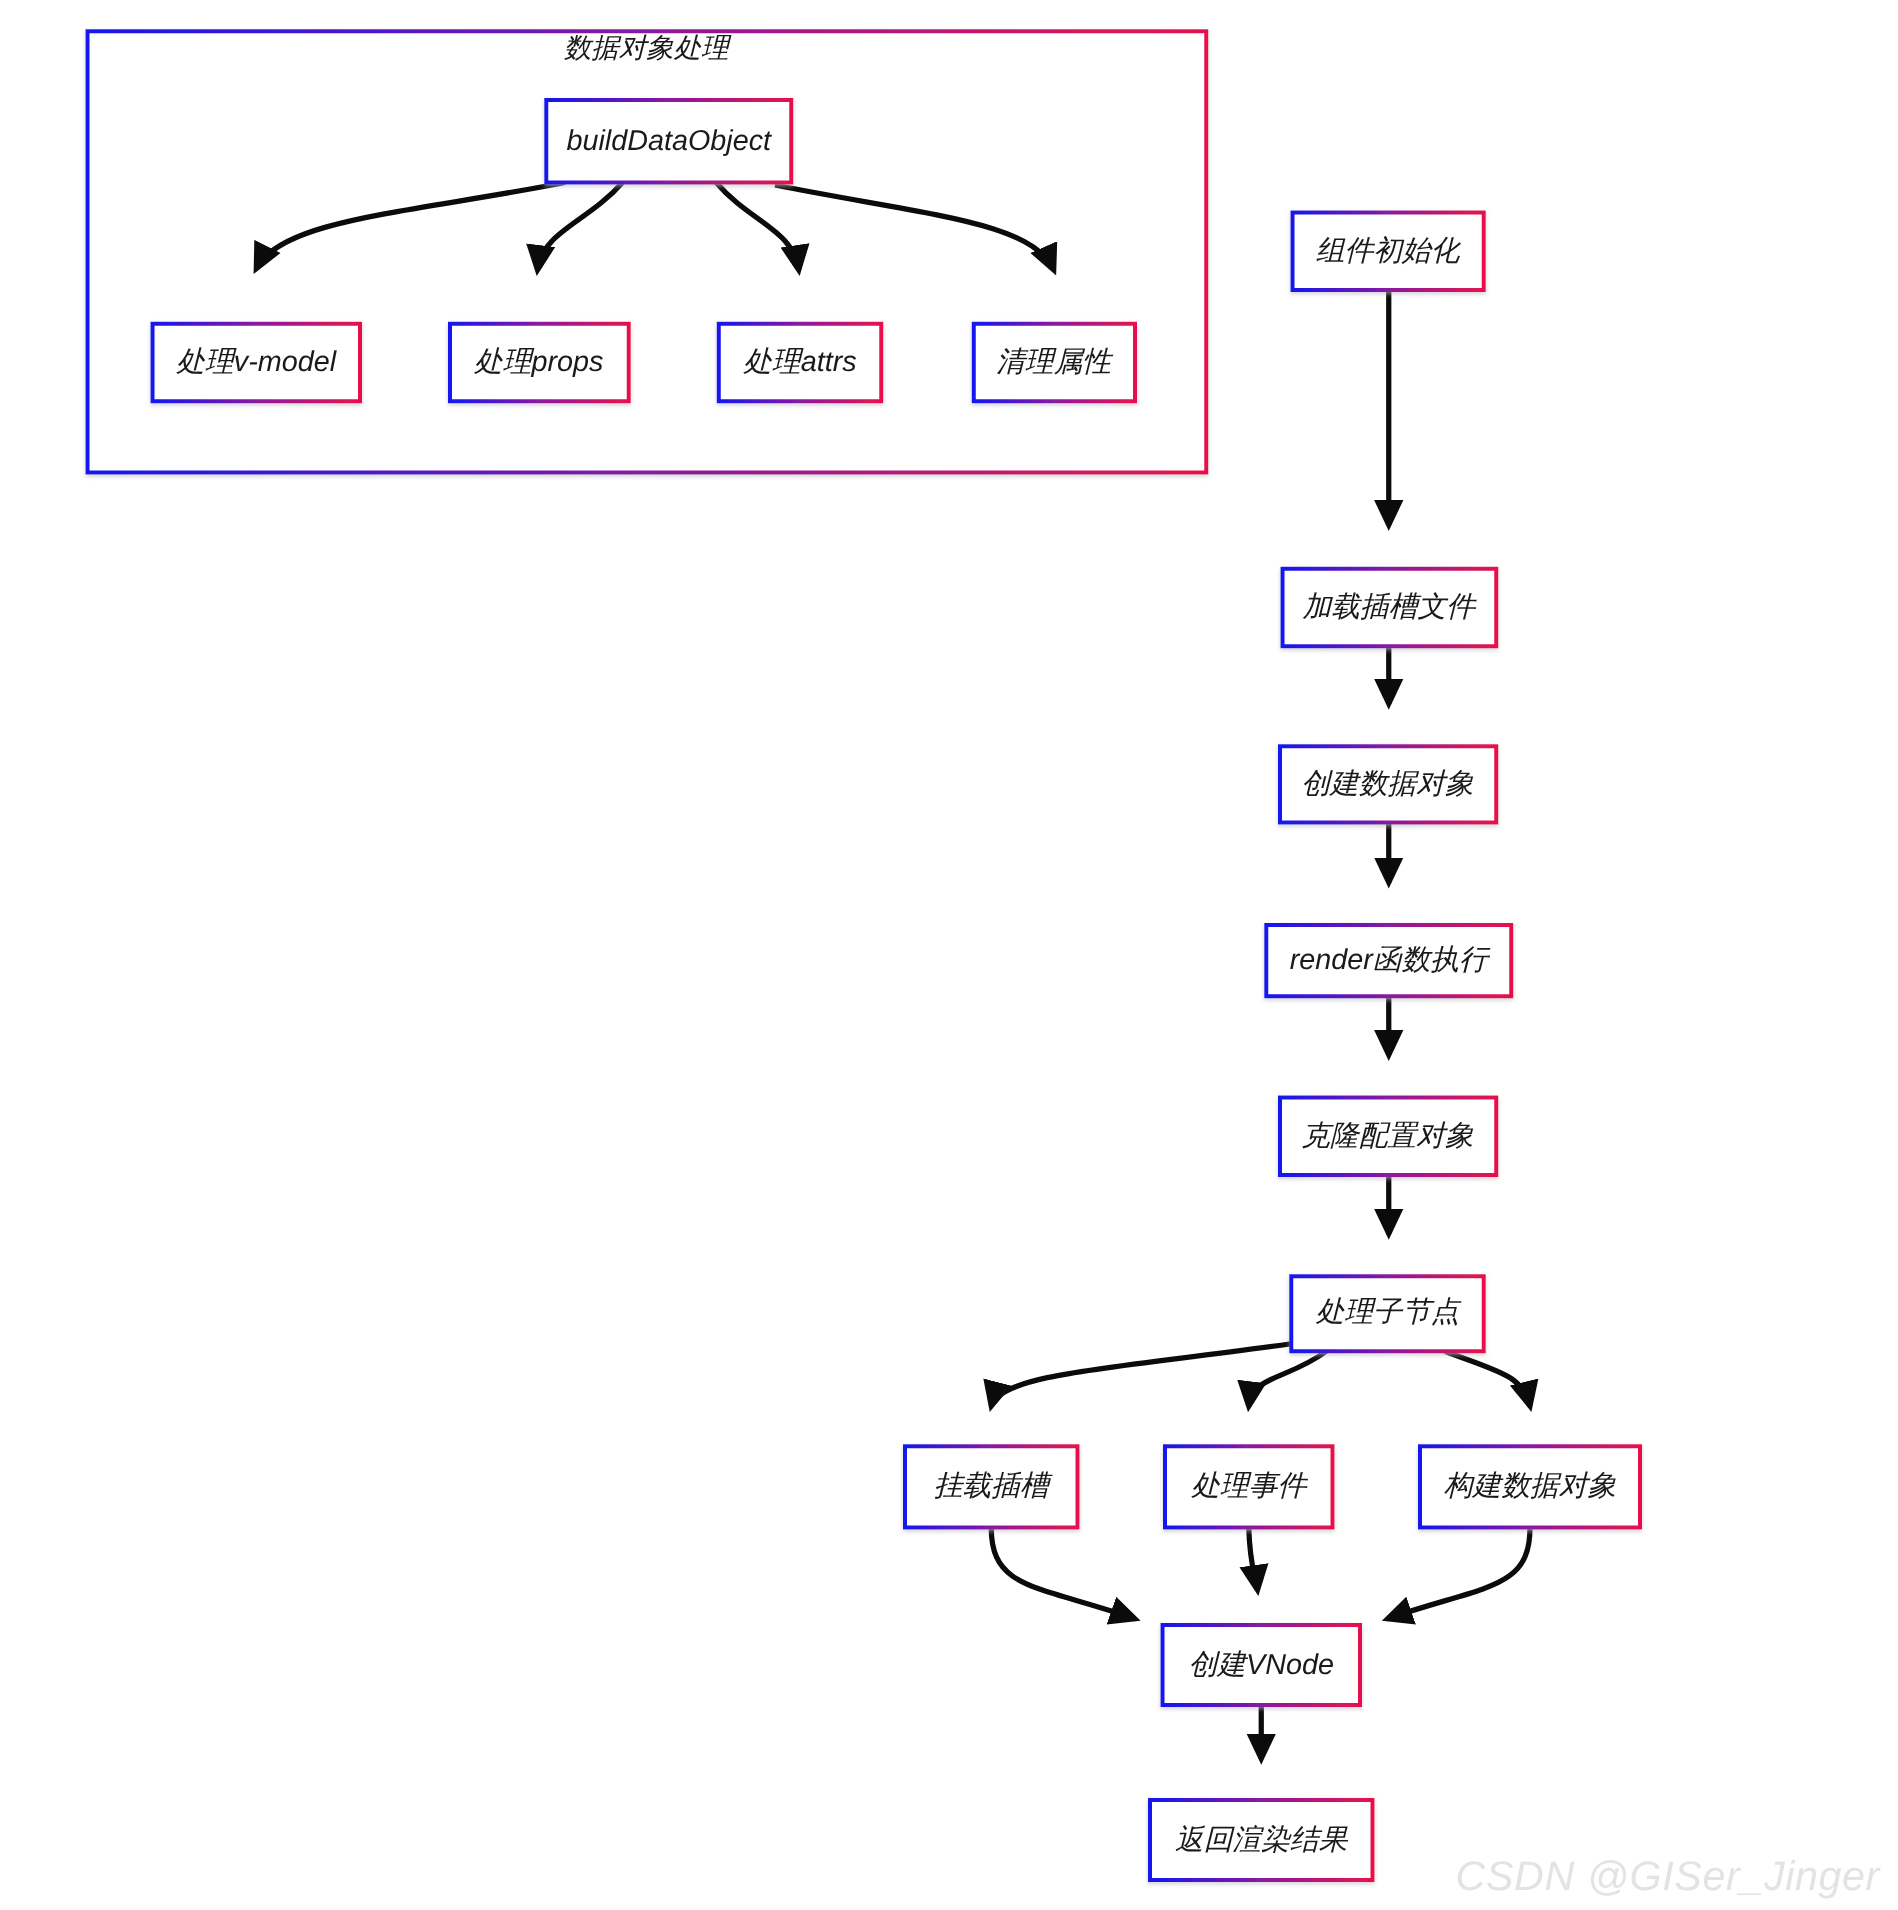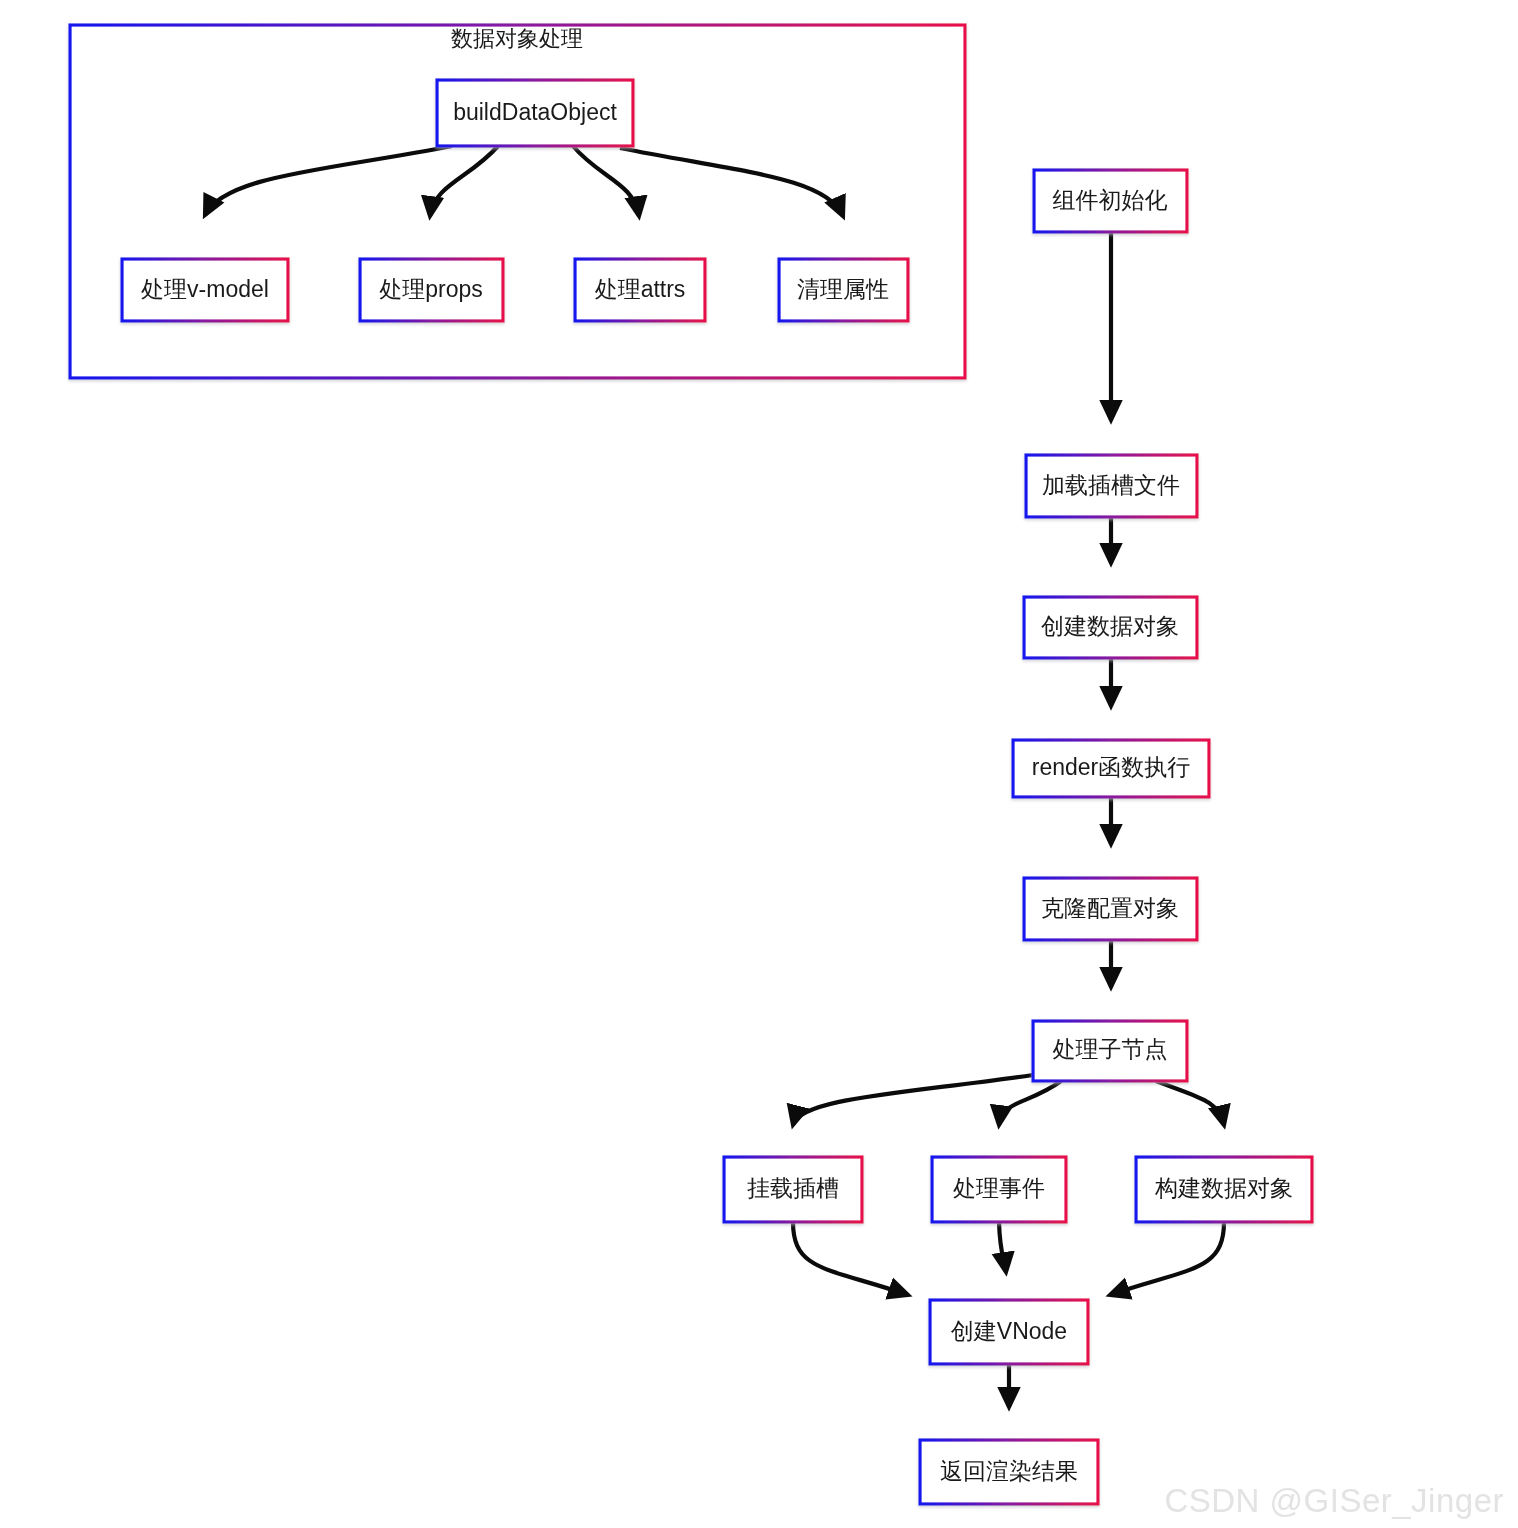--- a/index.html
+++ b/index.html
@@ -9,20 +9,21 @@
   }
   body {
     font-family: "Liberation Sans", "DejaVu Sans", sans-serif;
   }
   #canvas {
     position: relative;
     width: 1518px;
     height: 1528px;
     background: #ffffff;
     overflow: hidden;
+    font-style: italic;
   }
   svg.flow {
     position: absolute;
     left: 0;
     top: 0;
     width: 1518px;
     height: 1528px;
   }
   .node-rect {
     fill: #ffffff;

